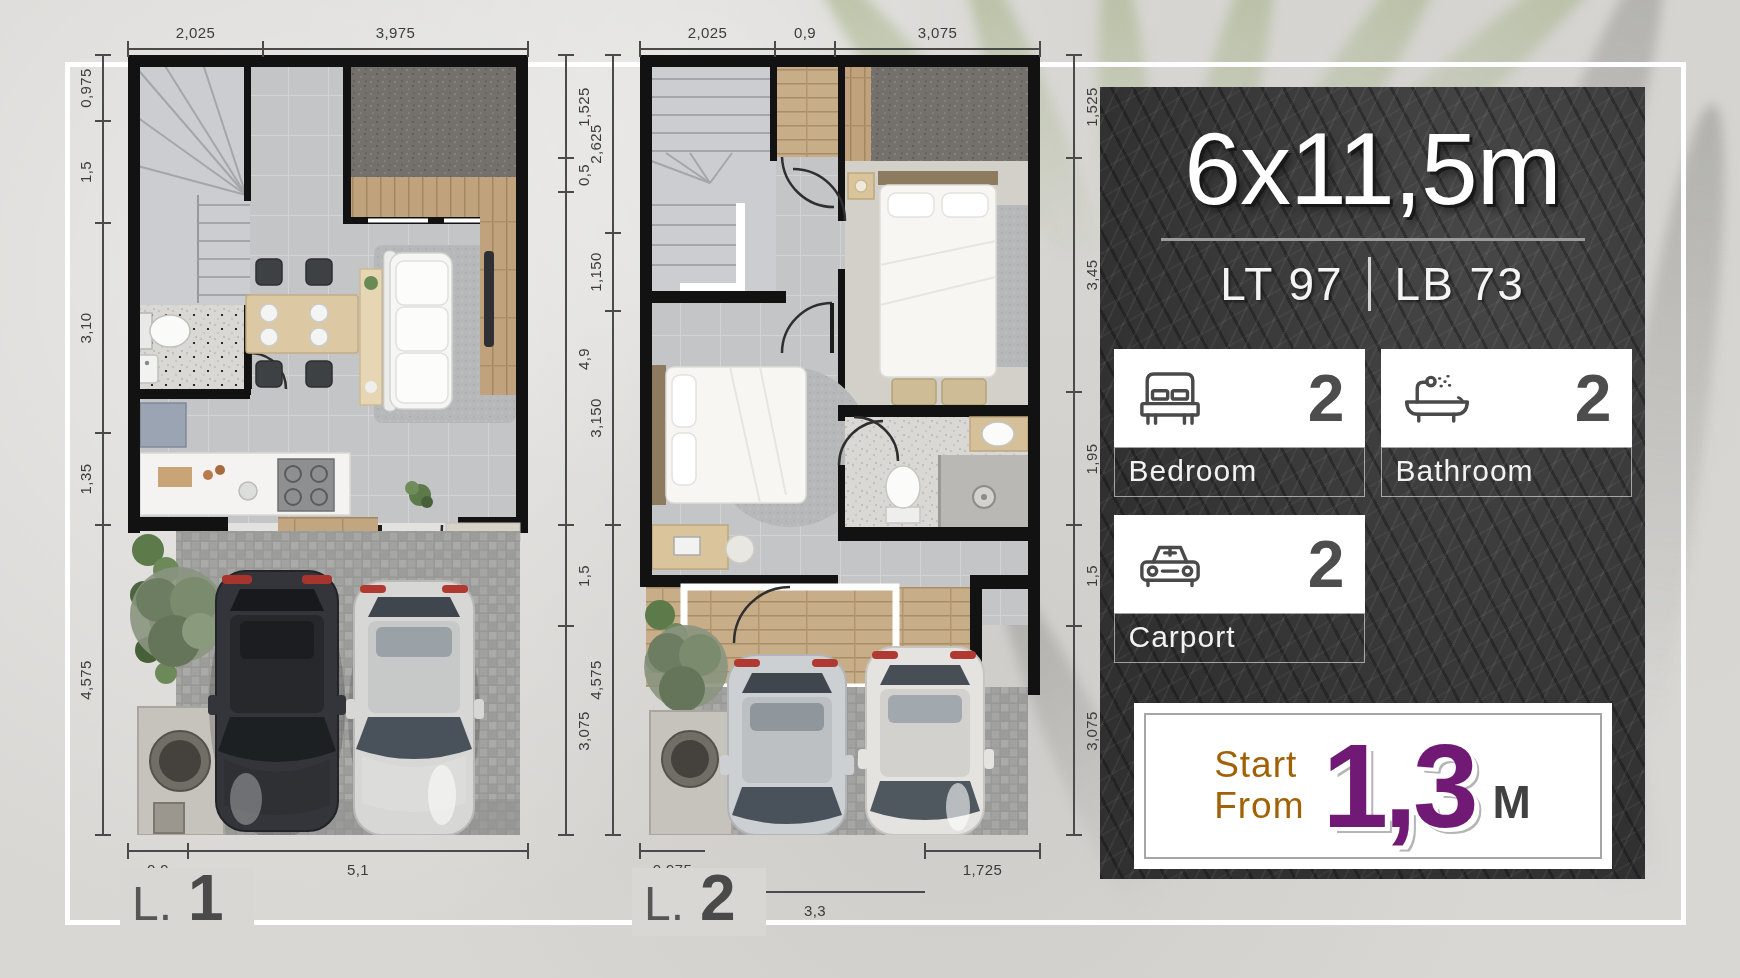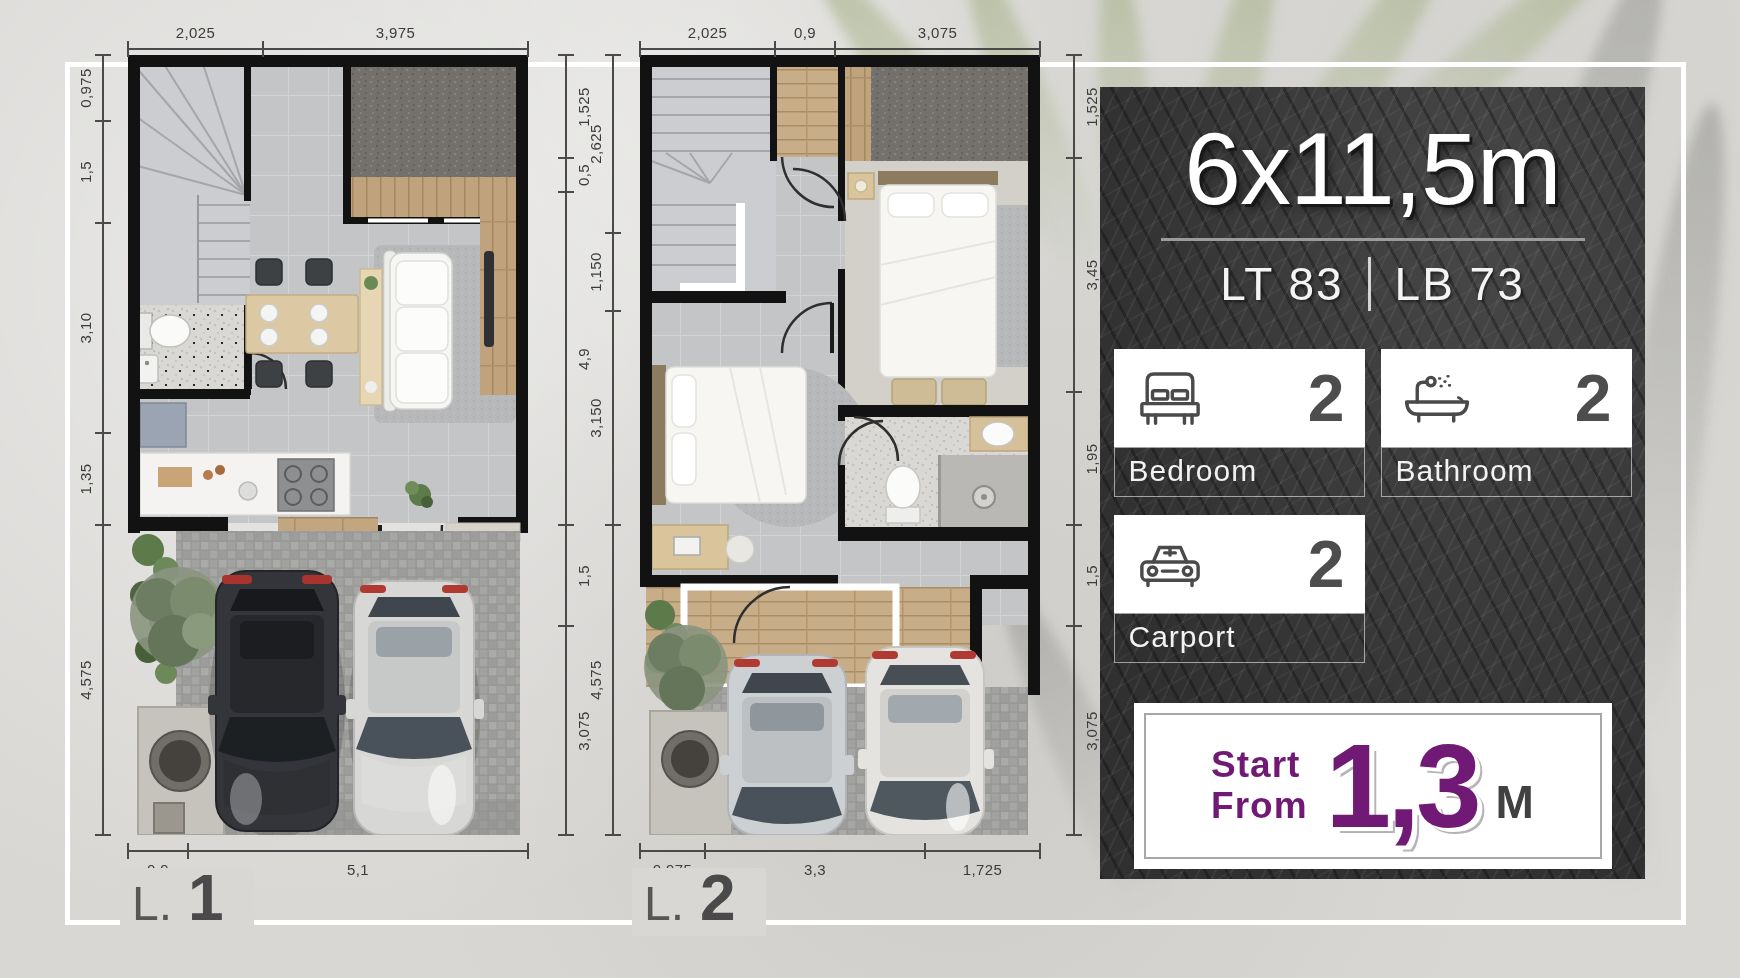--- a/index.html
+++ b/index.html
@@ -75,21 +75,21 @@
   .feature-card{background:#ffffff;height:98px;display:flex;align-items:center;
     justify-content:space-between;padding:0 20px 0 18px;box-sizing:border-box;}
   .feature-card svg{width:76px;height:76px;}
   .feature-count{font-size:66px;font-weight:700;color:#4d4d4d;}
   .feature-label{margin-top:0;border:1px solid rgba(255,255,255,.55);color:#f2f2f2;
     font-size:30px;font-weight:400;letter-spacing:1px;padding:6px 0 8px 14px;}
   .price-box{margin-top:40px;width:478px;height:166px;background:#ffffff;position:relative;
     display:flex;align-items:center;justify-content:center;}
   .price-inner{position:absolute;inset:10px;border:2px solid #a6a6a6;}
   .price-content{position:relative;display:flex;align-items:center;gap:18px;}
-  .price-prefix{color:#701a75;font-size:37px;line-height:1.1;font-weight:700;letter-spacing:1px;}
+  .price-prefix{color:#a16207;font-size:37px;line-height:1.1;font-weight:400;letter-spacing:1px;}
   .price-value{font-size:118px;font-weight:800;color:#701a75;letter-spacing:-4px;line-height:.9;
     text-shadow:5px 4px 0 #ffffff, 7px 6px 0 #b5b5b5;}
   .price-unit{font-size:46px;font-weight:700;color:#414141;align-self:flex-end;margin-bottom:10px;}
 </style>
 </head>
 <body>
 
 <div class="page">
 
   <div class="leaf green" style="left:920px;top:-80px;width:60px;height:430px;transform:rotate(-38deg);"></div>
@@ -606,21 +606,21 @@
         <span class="dlab">5,1</span>
         <i class="start"></i>
         <i class="end"></i>
       </div>
     </div>
   <div class="dim dim-h lab-below" style="left:640px;top:850px;width:400px;height:30px;">
       <div class="seg" style="flex-grow: 0.975;">
         <span class="dlab">0,975</span>
         <i class="start"></i>
       </div>
-      <div class="seg" style="flex-grow: 3.3;">
+      <div class="seg" style="flex-grow: 3.3; margin-top: 41px;">
         <span class="dlab">3,3</span>
         <i class="start"></i>
       </div>
       <div class="seg" style="flex-grow: 1.725;">
         <span class="dlab">1,725</span>
         <i class="start"></i>
         <i class="end"></i>
       </div>
     </div>
 
@@ -630,21 +630,21 @@
   </div>
   <div class="floor-label" style="left:632px;top:868px;">
     <span class="l">L.</span>
     <span class="n">2</span>
   </div>
 
   <div class="panel">
     <div class="panel-title">6x11,5m</div>
     <div class="panel-divider"></div>
     <div class="panel-sub">
-      <span>LT 83</span>
+      <span>LT 97</span>
       <span class="vsep"></span>
       <span>LB 73</span>
     </div>
 
     <div class="features">
       <div class="feature">
         <div class="feature-card">
           <span>
             <svg viewBox="0 0 100 100" fill="none" stroke="#4a4a4a" stroke-width="4.5" stroke-linecap="round" stroke-linejoin="round">
               <path d="M20,60 V30 q0,-9 9,-9 h42 q9,0 9,9 v30"></path>

